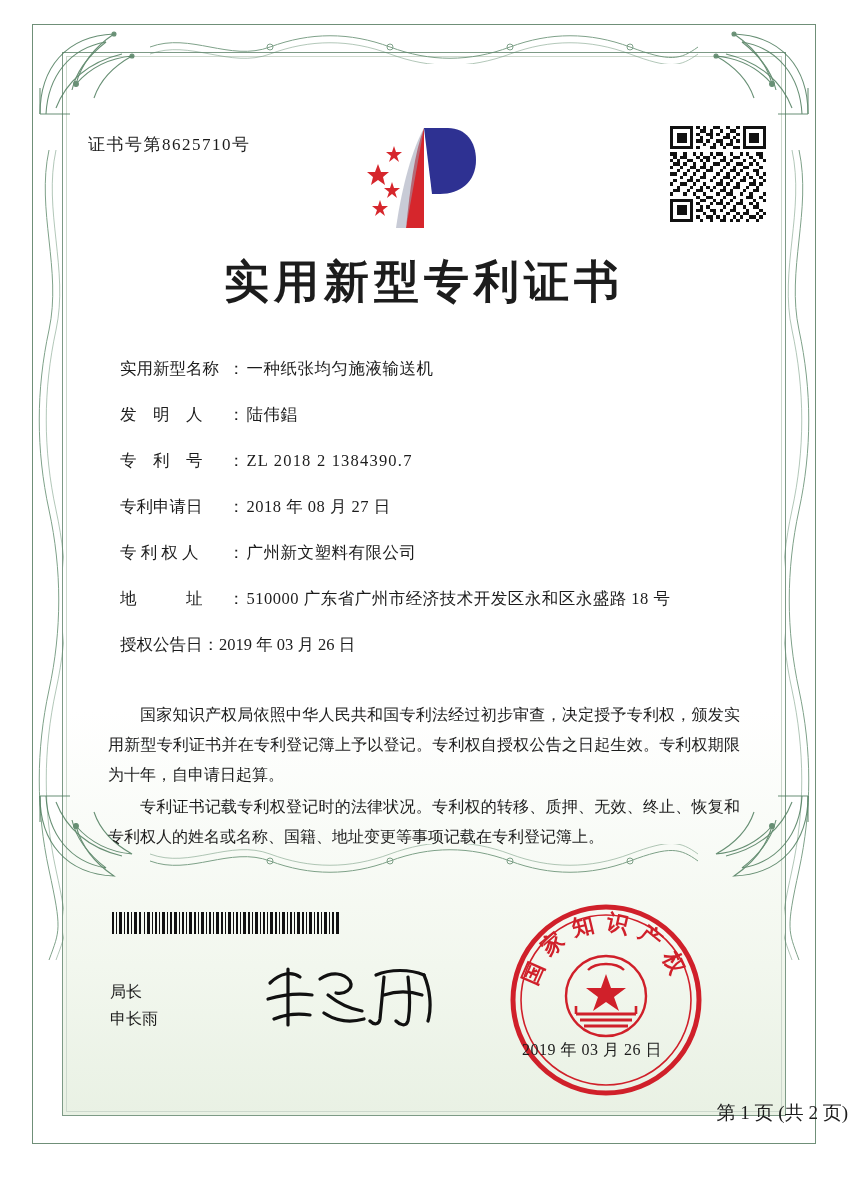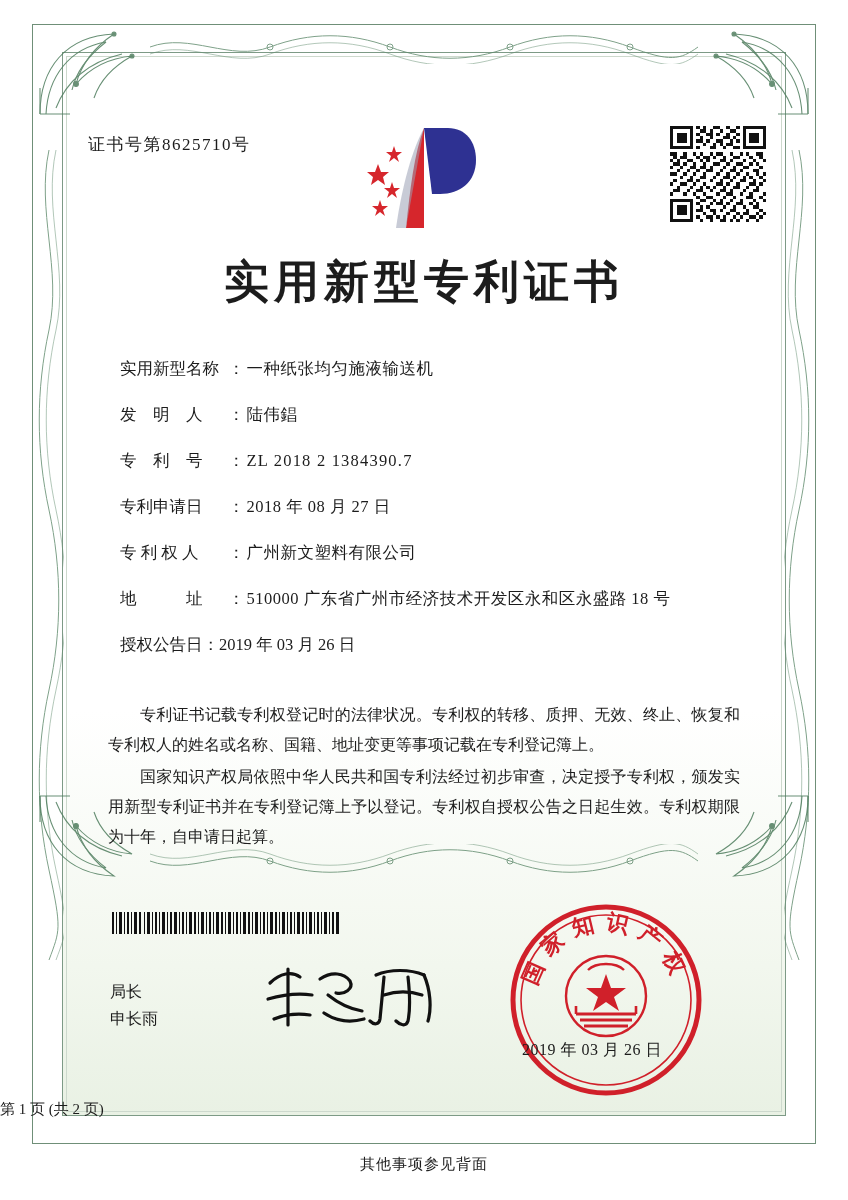--- a/index.html
+++ b/index.html
@@ -191,22 +191,22 @@
     font-size: 16px;
     letter-spacing: 0.5px;
     color: #1c1c1c;
   }
 
   
   .page-num {
     position: absolute;
     left: 0; right: 0;
     top: 1100px;
-    text-align: left;
-    font-size: 15px;
+    text-align: right;
+    font-size: 19px;
   }
   .back-note {
     position: absolute;
     left: 0; right: 0;
     top: 1155px;
     text-align: center;
     font-size: 15px;
     letter-spacing: 1px;
   }
 </style>
@@ -573,22 +573,22 @@
 
     <div class="row-inline">
       <span class="seg1">
         <span>授权公告日</span><span>：</span><span>2019 年 03 月 26 日</span>
       </span>
     </div>
 
   </div>
 
   <div class="paragraphs">
+    <p>国家知识产权局依照中华人民共和国专利法经过初步审查，决定授予专利权，颁发实用新型专利证书并在专利登记簿上予以登记。专利权自授权公告之日起生效。专利权期限为十年，自申请日起算。</p>
     <p>专利证书记载专利权登记时的法律状况。专利权的转移、质押、无效、终止、恢复和专利权人的姓名或名称、国籍、地址变更等事项记载在专利登记簿上。</p>
-    <p>国家知识产权局依照中华人民共和国专利法经过初步审查，决定授予专利权，颁发实用新型专利证书并在专利登记簿上予以登记。专利权自授权公告之日起生效。专利权期限为十年，自申请日起算。</p>
   </div>
 
   <svg class="barcode" viewBox="0 0 228 22" shape-rendering="crispEdges">
     <rect width="228" height="22" fill="#ffffff" opacity="0"></rect>
     <g fill="#111111">
       <rect x="0" y="0" width="2" height="22"></rect>
         <rect x="4" y="0" width="1" height="22"></rect>
       <rect x="7" y="0" width="3" height="22"></rect>
         <rect x="12" y="0" width="1" height="22"></rect>
       <rect x="15" y="0" width="2" height="22"></rect>
@@ -687,15 +687,14 @@
       <path id="sealArcTop" d="M 100,100 m -70,0 a 70,70 0 1,1 140,0" fill="none"></path>
     </defs>
     <text font-size="22" font-weight="bold" fill="#d0202a" letter-spacing="10" font-family="Liberation Serif, DejaVu Serif, serif">
       <textPath href="#sealArcTop" startOffset="6%">国家知识产权局</textPath>
     </text>
   </svg>
 
   <div class="seal-date">2019 年 03 月 26 日</div>
 
   <div class="page-num">第 1 页 (共 2 页)</div>
-  <div class="back-note">其他事项参见背面</div>
 
 </div>
 
 </body></html>

